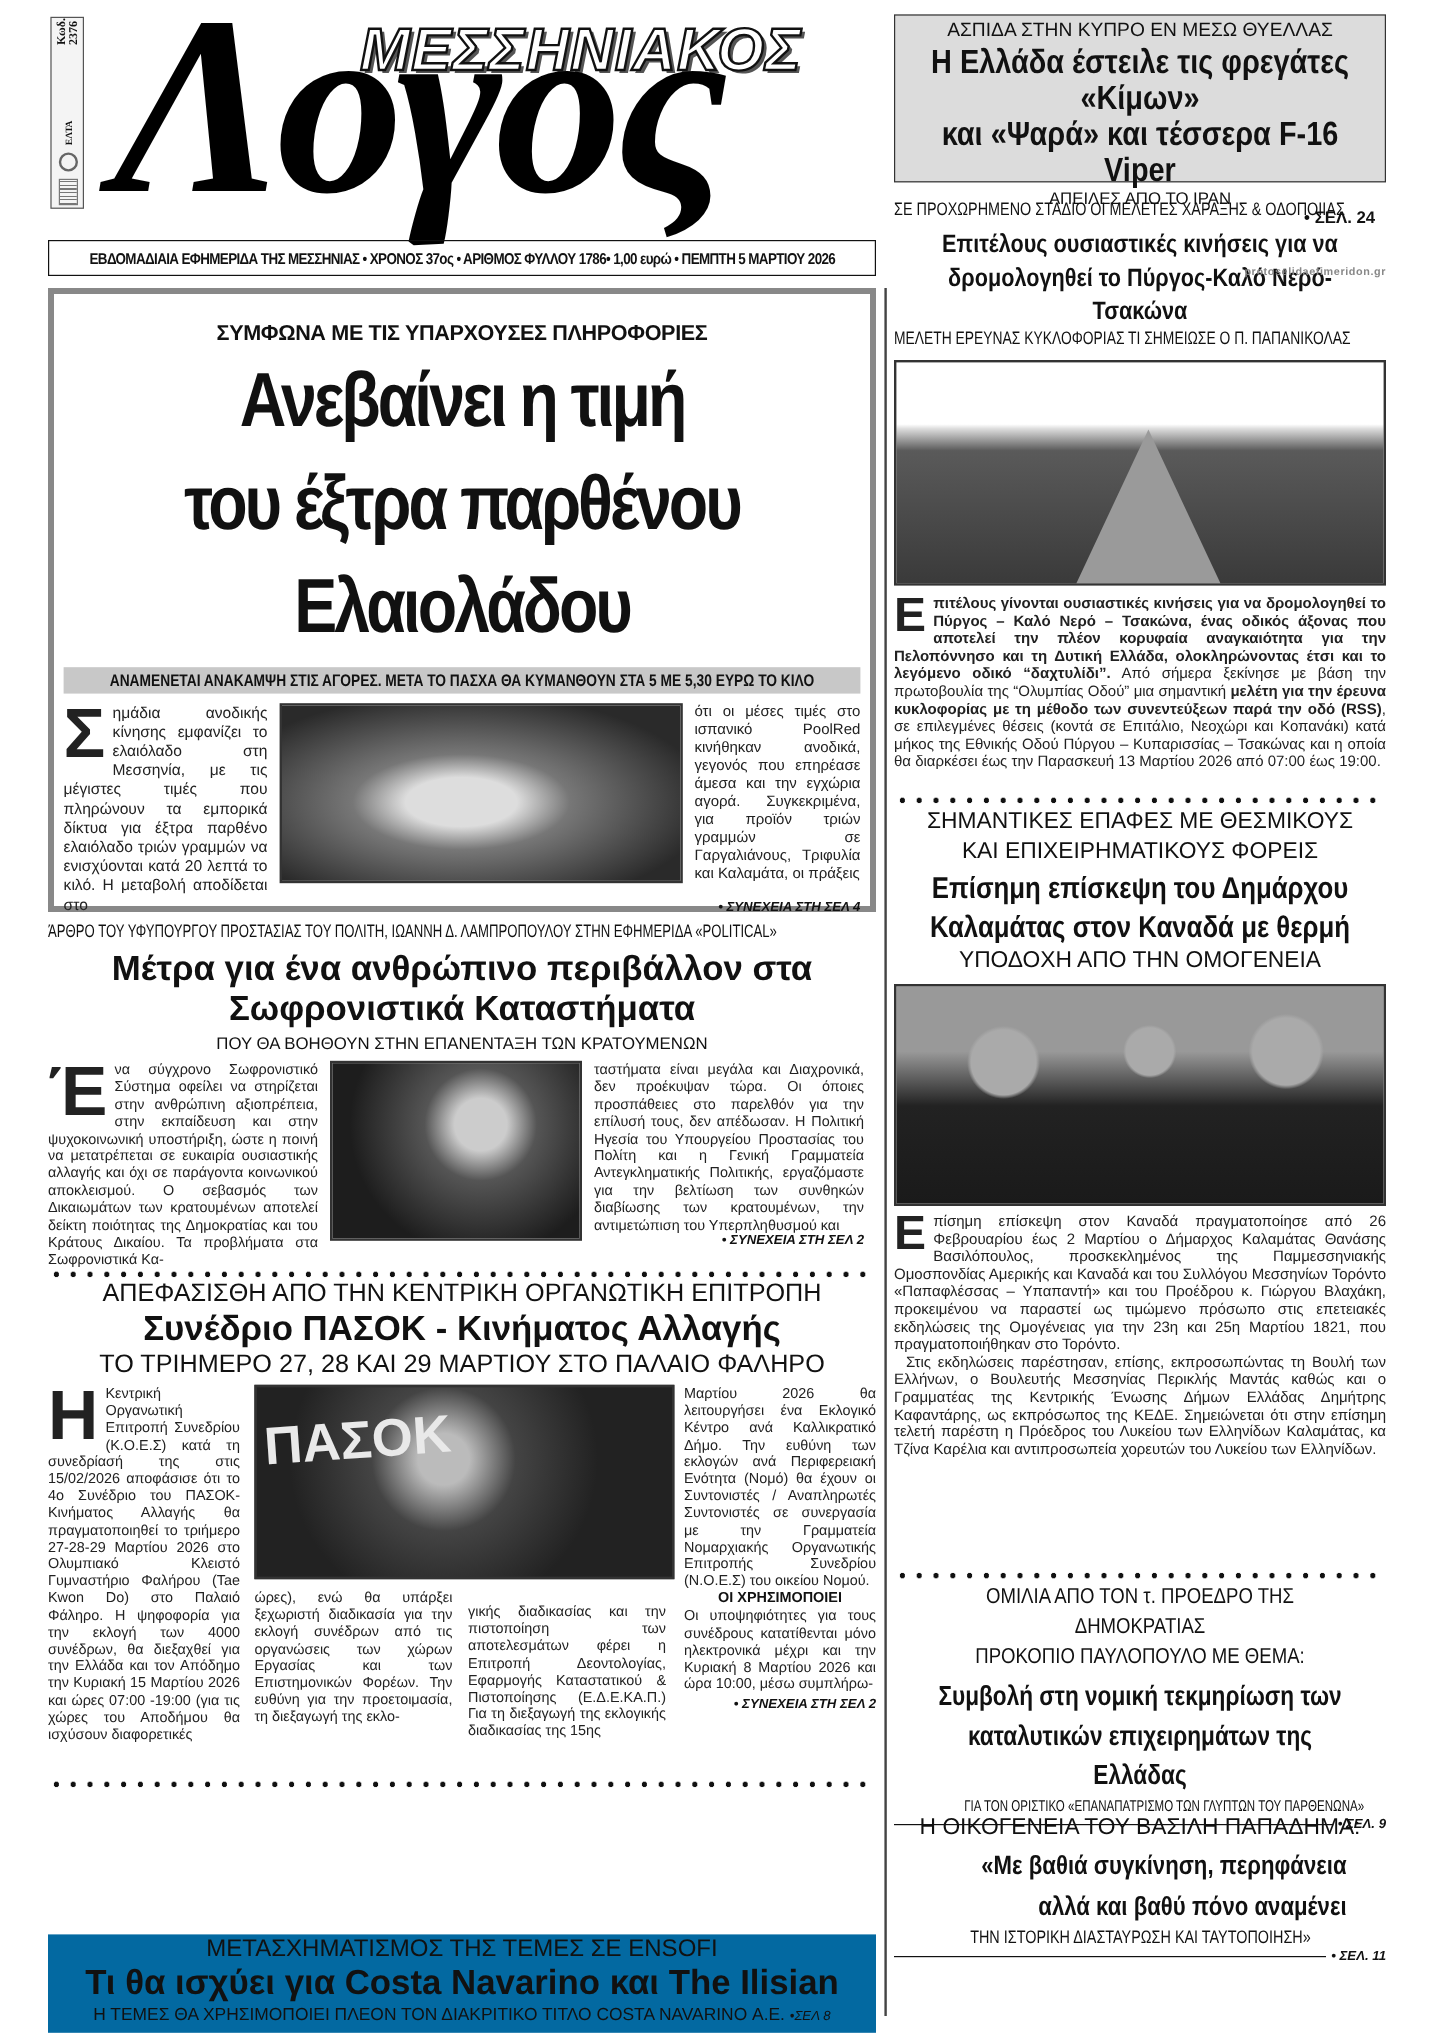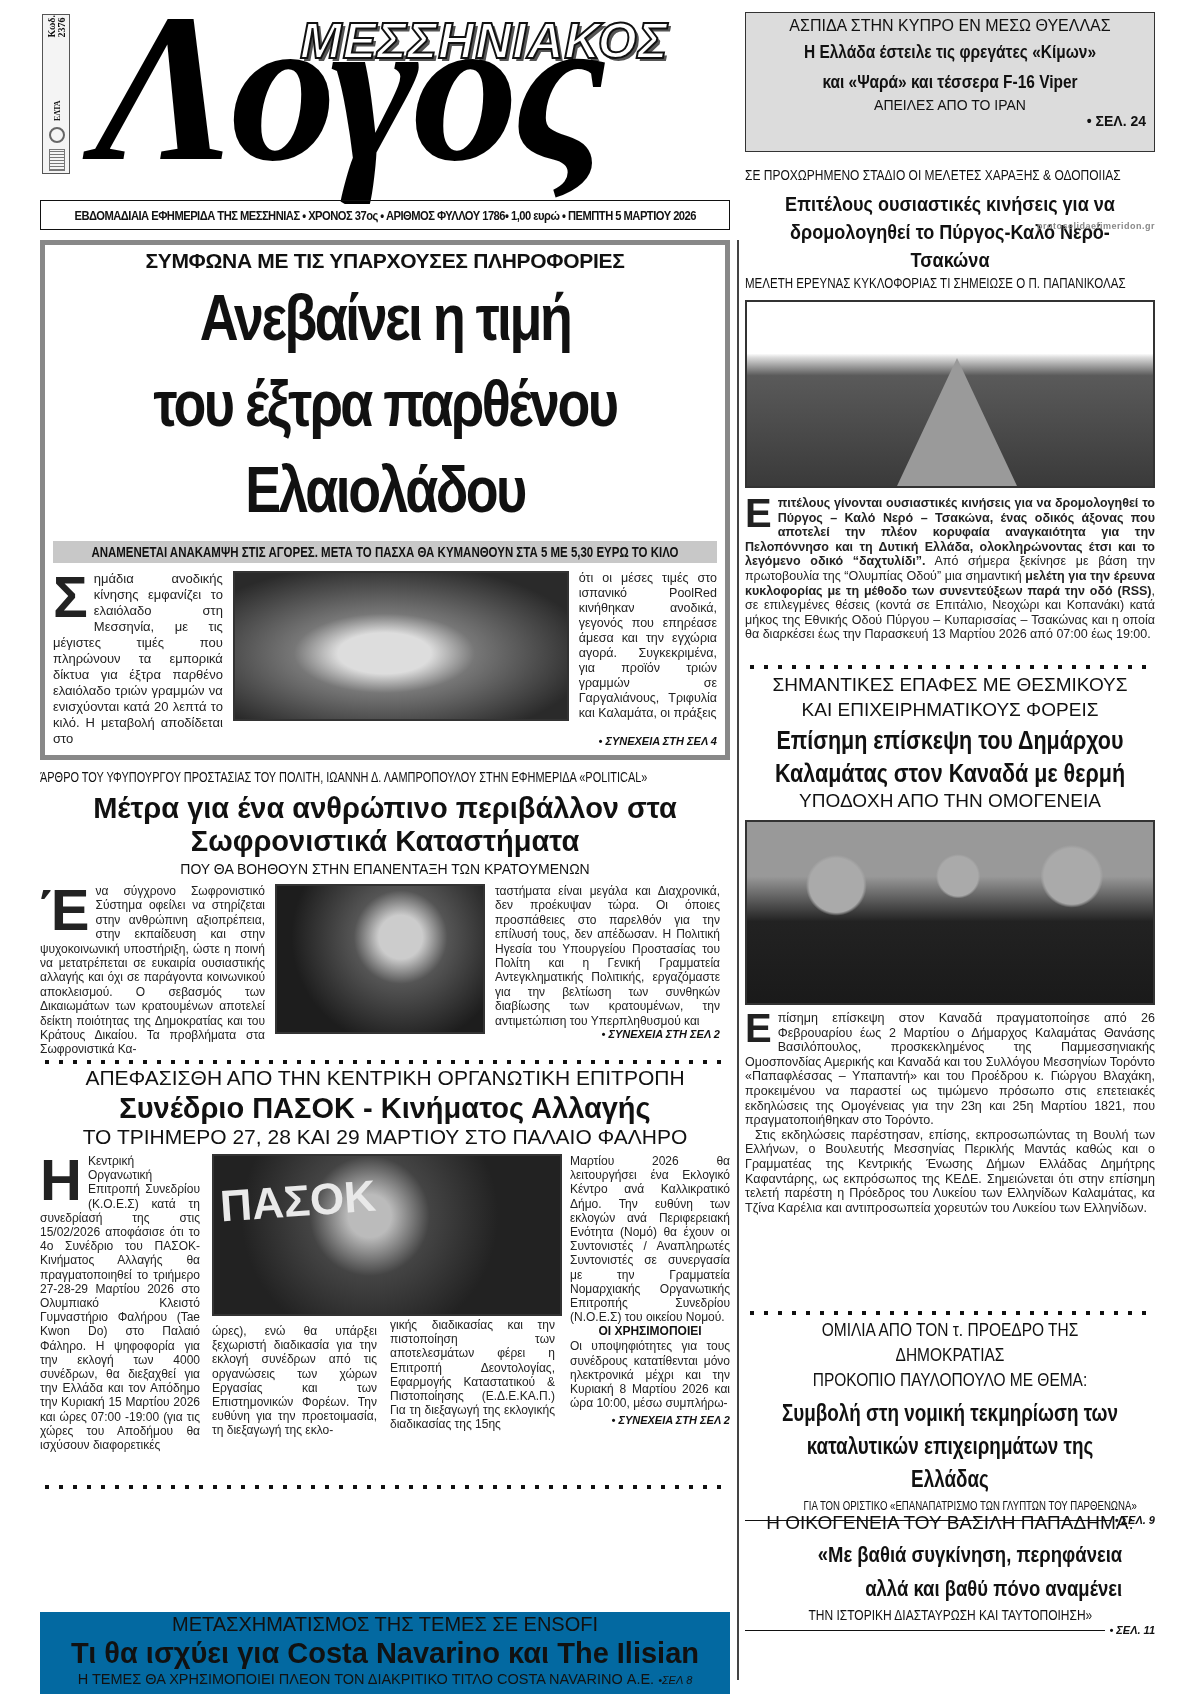--- a/index.html
+++ b/index.html
@@ -33,21 +33,21 @@
 </div>
 
 <div class="abs" style="left:300px;top:12px;font-size:50px;font-weight:bold;font-style:italic;color:#fff;-webkit-text-stroke:2px #111;letter-spacing:1px;text-shadow:3px 3px 0 #555;">ΜΕΣΣΗΝΙΑΚΟΣ</div>
 <div class="abs" style="left:95px;top:-18px;font-size:212px;line-height:212px;font-weight:bold;font-style:italic;font-family:'Liberation Serif',serif;letter-spacing:-6px;color:#000;">Λογος</div>
 
 <div class="abs" style="left:40px;top:200px;width:690px;height:30px;border:1.5px solid #111;display:flex;align-items:center;justify-content:center;overflow:hidden;">
   <span style="font-size:13px;font-weight:bold;letter-spacing:-0.6px;white-space:nowrap;transform:scaleX(0.86);">ΕΒΔΟΜΑΔΙΑΙΑ ΕΦΗΜΕΡΙΔΑ ΤΗΣ ΜΕΣΣΗΝΙΑΣ • ΧΡΟΝΟΣ 37ος • ΑΡΙΘΜΟΣ ΦΥΛΛΟΥ 1786• 1,00 ευρώ • ΠΕΜΠΤΗ 5 ΜΑΡΤΙΟΥ 2026</span>
 </div>
 
 <div class="abs" style="left:40px;top:240px;width:690px;height:520px;border:5px solid #888;padding:0 8px;">
-  <div class="center bold" style="font-size:21px;margin-top:4px;letter-spacing:-0.3px;">ΣΥΜΦΩΝΑ ΜΕ ΤΙΣ ΥΠΑΡΧΟΥΣΕΣ ΠΛΗΡΟΦΟΡΙΕΣ</div>
+  <div class="center bold" style="font-size:18px;margin-top:22px;letter-spacing:-0.3px;">ΣΥΜΦΩΝΑ ΜΕ ΤΙΣ ΥΠΑΡΧΟΥΣΕΣ ΠΛΗΡΟΦΟΡΙΕΣ</div>
   <div class="center bold" style="font-size:64px;line-height:86px;letter-spacing:-3px;margin-top:2px;">
     <div style="transform:scaleX(0.84)">Ανεβαίνει η τιμή</div>
     <div style="transform:scaleX(0.84)">του έξτρα παρθένου</div>
     <div style="transform:scaleX(0.84)">Ελαιολάδου</div>
   </div>
   <div style="background:#c8c8c8;margin-top:8px;height:22px;display:flex;align-items:center;justify-content:center;overflow:hidden;">
     <span class="bold" style="font-size:14px;white-space:nowrap;transform:scaleX(0.82);">ΑΝΑΜΕΝΕΤΑΙ ΑΝΑΚΑΜΨΗ ΣΤΙΣ ΑΓΟΡΕΣ. ΜΕΤΑ ΤΟ ΠΑΣΧΑ ΘΑ ΚΥΜΑΝΘΟΥΝ ΣΤΑ 5 ΜΕ 5,30 ΕΥΡΩ ΤΟ ΚΙΛΟ</span>
   </div>
   <div style="display:flex;gap:10px;margin-top:8px;">
     <div class="body-text" style="width:172px;font-size:13px;line-height:16px;">
@@ -88,21 +88,21 @@
   <div class="center bold" style="font-size:29px;line-height:36px;">Συνέδριο ΠΑΣΟΚ - Κινήματος Αλλαγής</div>
   <div class="center" style="font-size:21px;line-height:22px;">ΤΟ ΤΡΙΗΜΕΡΟ 27, 28 ΚΑΙ 29 ΜΑΡΤΙΟΥ ΣΤΟ ΠΑΛΑΙΟ ΦΑΛΗΡΟ</div>
   <div style="position:relative;height:330px;margin-top:6px;">
     <div class="body-text" style="position:absolute;left:0;top:0;width:160px;font-size:12px;line-height:14.2px;">
       <span class="dropcap">Η</span><span>Κεντρική Οργανωτική Επιτροπή Συνεδρίου (Κ.Ο.Ε.Σ) κατά τη συνεδρίασή της στις 15/02/2026 αποφάσισε ότι το 4ο Συνέδριο του ΠΑΣΟΚ-Κινήματος Αλλαγής θα πραγματοποιηθεί το τριήμερο 27-28-29 Μαρτίου 2026 στο Ολυμπιακό Κλειστό Γυμναστήριο Φαλήρου (Tae Kwon Do) στο Παλαιό Φάληρο. Η ψηφοφορία για την εκλογή των 4000 συνέδρων, θα διεξαχθεί για την Ελλάδα και τον Απόδημο την Κυριακή 15 Μαρτίου 2026 και ώρες 07:00 -19:00 (για τις χώρες του Αποδήμου θα ισχύσουν διαφορετικές</span>
     </div>
     <div class="photo" style="position:absolute;left:172px;top:0;width:350px;height:162px;background:radial-gradient(circle at 45% 38%,#bbb 0 10%,#444 28%,#222 60%),#333;">
       <span style="position:absolute;left:6px;top:20px;font-size:44px;font-weight:bold;color:#e9e9e9;transform:rotate(-4deg);">ΠΑΣΟΚ</span>
     </div>
     <div class="body-text" style="position:absolute;left:172px;top:170px;width:165px;font-size:12px;line-height:14.2px;">ώρες), ενώ θα υπάρξει ξεχωριστή διαδικασία για την εκλογή συνέδρων από τις οργανώσεις των χώρων Εργασίας και των Επιστημονικών Φορέων. Την ευθύνη για την προετοιμασία, τη διεξαγωγή της εκλο-</div>
-    <div class="body-text" style="position:absolute;left:350px;top:164px;width:165px;font-size:12px;line-height:14.2px;">γικής διαδικασίας και την πιστοποίηση των αποτελεσμάτων φέρει η Επιτροπή Δεοντολογίας, Εφαρμογής Καταστατικού &amp; Πιστοποίησης (Ε.Δ.Ε.ΚΑ.Π.) Για τη διεξαγωγή της εκλογικής διαδικασίας της 15ης</div>
+    <div class="body-text" style="position:absolute;left:350px;top:182px;width:165px;font-size:12px;line-height:14.2px;">γικής διαδικασίας και την πιστοποίηση των αποτελεσμάτων φέρει η Επιτροπή Δεοντολογίας, Εφαρμογής Καταστατικού &amp; Πιστοποίησης (Ε.Δ.Ε.ΚΑ.Π.) Για τη διεξαγωγή της εκλογικής διαδικασίας της 15ης</div>
     <div style="position:absolute;left:530px;top:0;width:160px;">
       <div class="body-text" style="font-size:12px;line-height:14.2px;">Μαρτίου 2026 θα λειτουργήσει ένα Εκλογικό Κέντρο ανά Καλλικρατικό Δήμο. Την ευθύνη των εκλογών ανά Περιφερειακή Ενότητα (Νομό) θα έχουν οι Συντονιστές / Αναπληρωτές Συντονιστές σε συνεργασία με την Γραμματεία Νομαρχιακής Οργανωτικής Επιτροπής Συνεδρίου (Ν.Ο.Ε.Σ) του οικείου Νομού.</div>
       <div class="center bold" style="font-size:12px;line-height:15px;">ΟΙ ΧΡΗΣΙΜΟΠΟΙΕΙ</div>
       <div class="body-text" style="font-size:12px;line-height:14.2px;">Οι υποψηφιότητες για τους συνέδρους κατατίθενται μόνο ηλεκτρονικά μέχρι και την Κυριακή 8 Μαρτίου 2026 και ώρα 10:00, μέσω συμπλήρω-</div>
       <div class="cont" style="font-size:11px;margin-top:4px;">• ΣΥΝΕΧΕΙΑ ΣΤΗ ΣΕΛ 2</div>
     </div>
   </div>
   <div class="dots"></div>
 </div>
 
@@ -112,21 +112,21 @@
   <div class="center" style="font-size:14.5px;line-height:18px;white-space:nowrap;">
     <span>Η ΤΕΜΕΣ ΘΑ ΧΡΗΣΙΜΟΠΟΙΕΙ ΠΛΕΟΝ ΤΟΝ ΔΙΑΚΡΙΤΙΚΟ ΤΙΤΛΟ COSTA NAVARINO Α.Ε.</span>
     <span style="font-style:italic;font-weight:normal;font-size:11px;">•ΣΕΛ 8</span>
   </div>
 </div>
 
 <div class="abs" style="left:737px;top:240px;width:1.5px;height:1440px;background:#444;"></div>
 
 <div class="abs" style="left:745px;top:12px;width:410px;height:140px;background:#dcdcdc;border:1.5px solid #333;">
   <div class="center" style="font-size:16px;line-height:22px;margin-top:2px;">ΑΣΠΙΔΑ ΣΤΗΝ ΚΥΠΡΟ ΕΝ ΜΕΣΩ ΘΥΕΛΛΑΣ</div>
-  <div class="center bold" style="font-size:18px;line-height:30px;">
+  <div class="center bold" style="font-size:28px;line-height:30px;">
     <div style="transform:scaleX(0.86);">Η Ελλάδα έστειλε τις φρεγάτες «Κίμων»</div>
     <div style="transform:scaleX(0.86);">και «Ψαρά» και τέσσερα F-16 Viper</div>
   </div>
   <div class="center" style="font-size:14px;line-height:16px;">ΑΠΕΙΛΕΣ ΑΠΟ ΤΟ ΙΡΑΝ</div>
   <div class="bold" style="text-align:right;font-size:14px;padding-right:8px;">• ΣΕΛ. 24</div>
 </div>
 
 <div class="abs" style="left:745px;top:166px;width:410px;">
   <div style="white-space:nowrap;overflow:hidden;">
     <span style="font-size:15px;display:inline-block;transform:scaleX(0.8);transform-origin:left;">ΣΕ ΠΡΟΧΩΡΗΜΕΝΟ ΣΤΑΔΙΟ ΟΙ ΜΕΛΕΤΕΣ ΧΑΡΑΞΗΣ &amp; ΟΔΟΠΟΙΙΑΣ</span>

